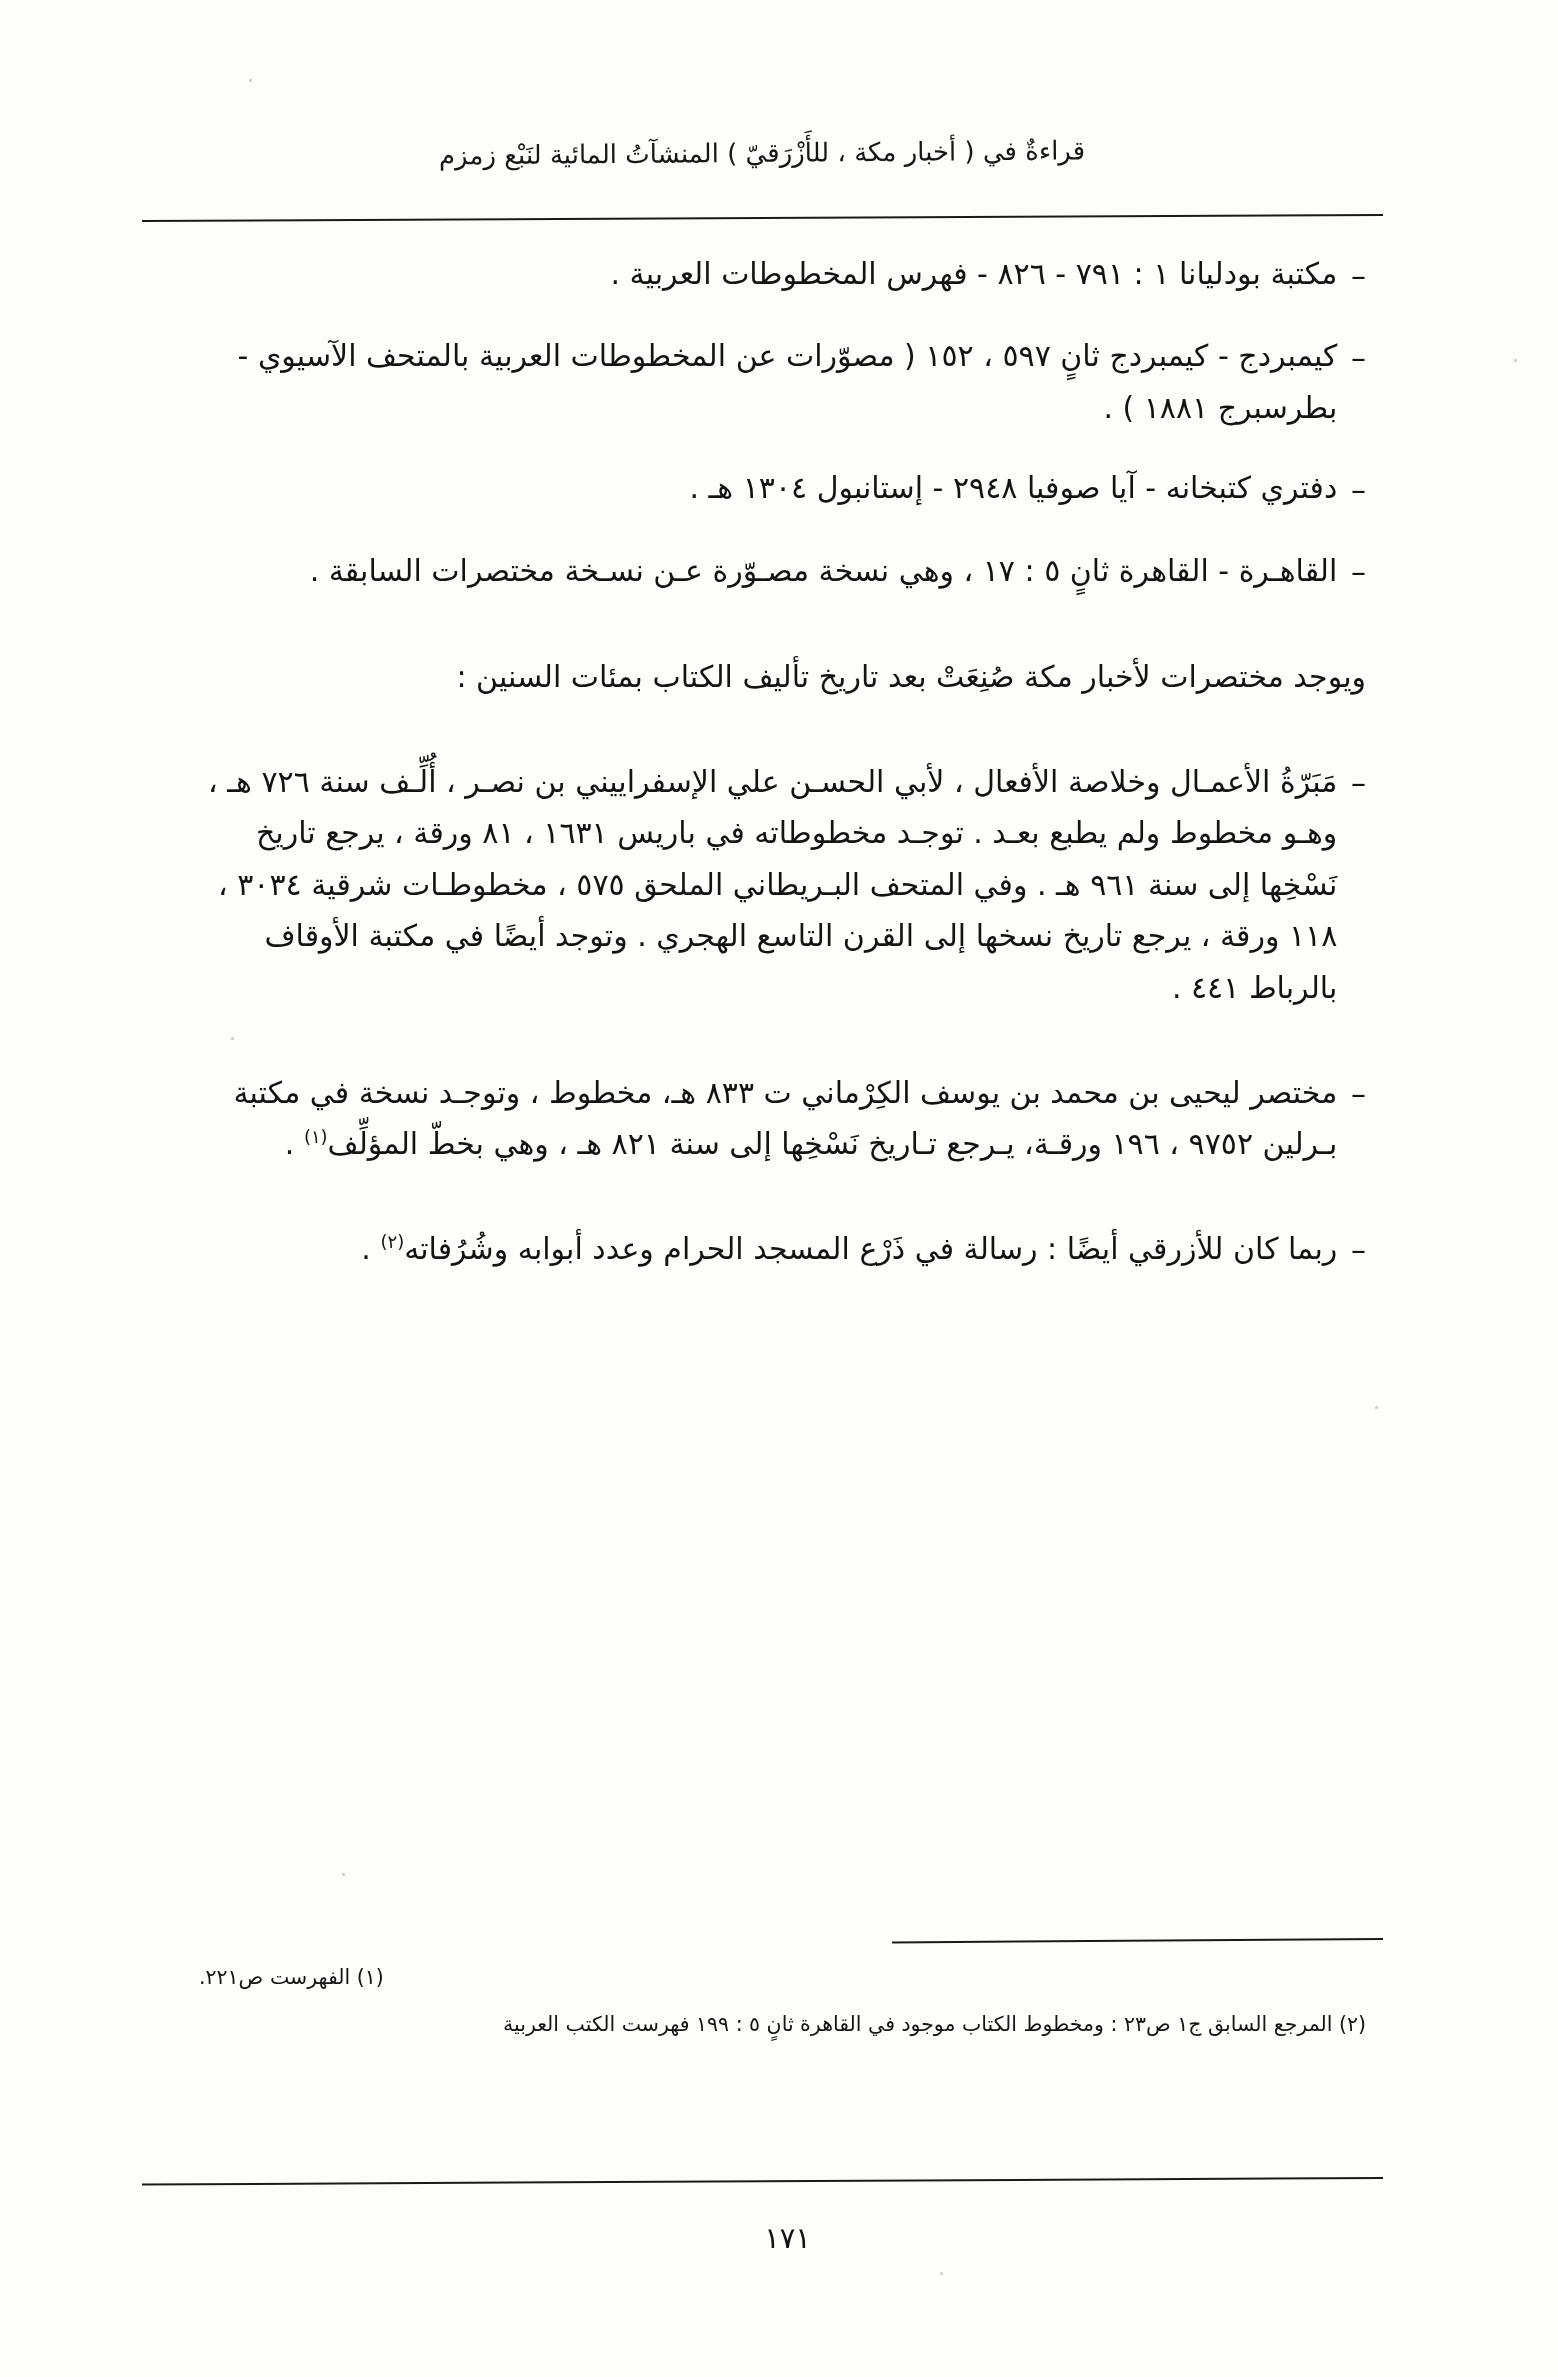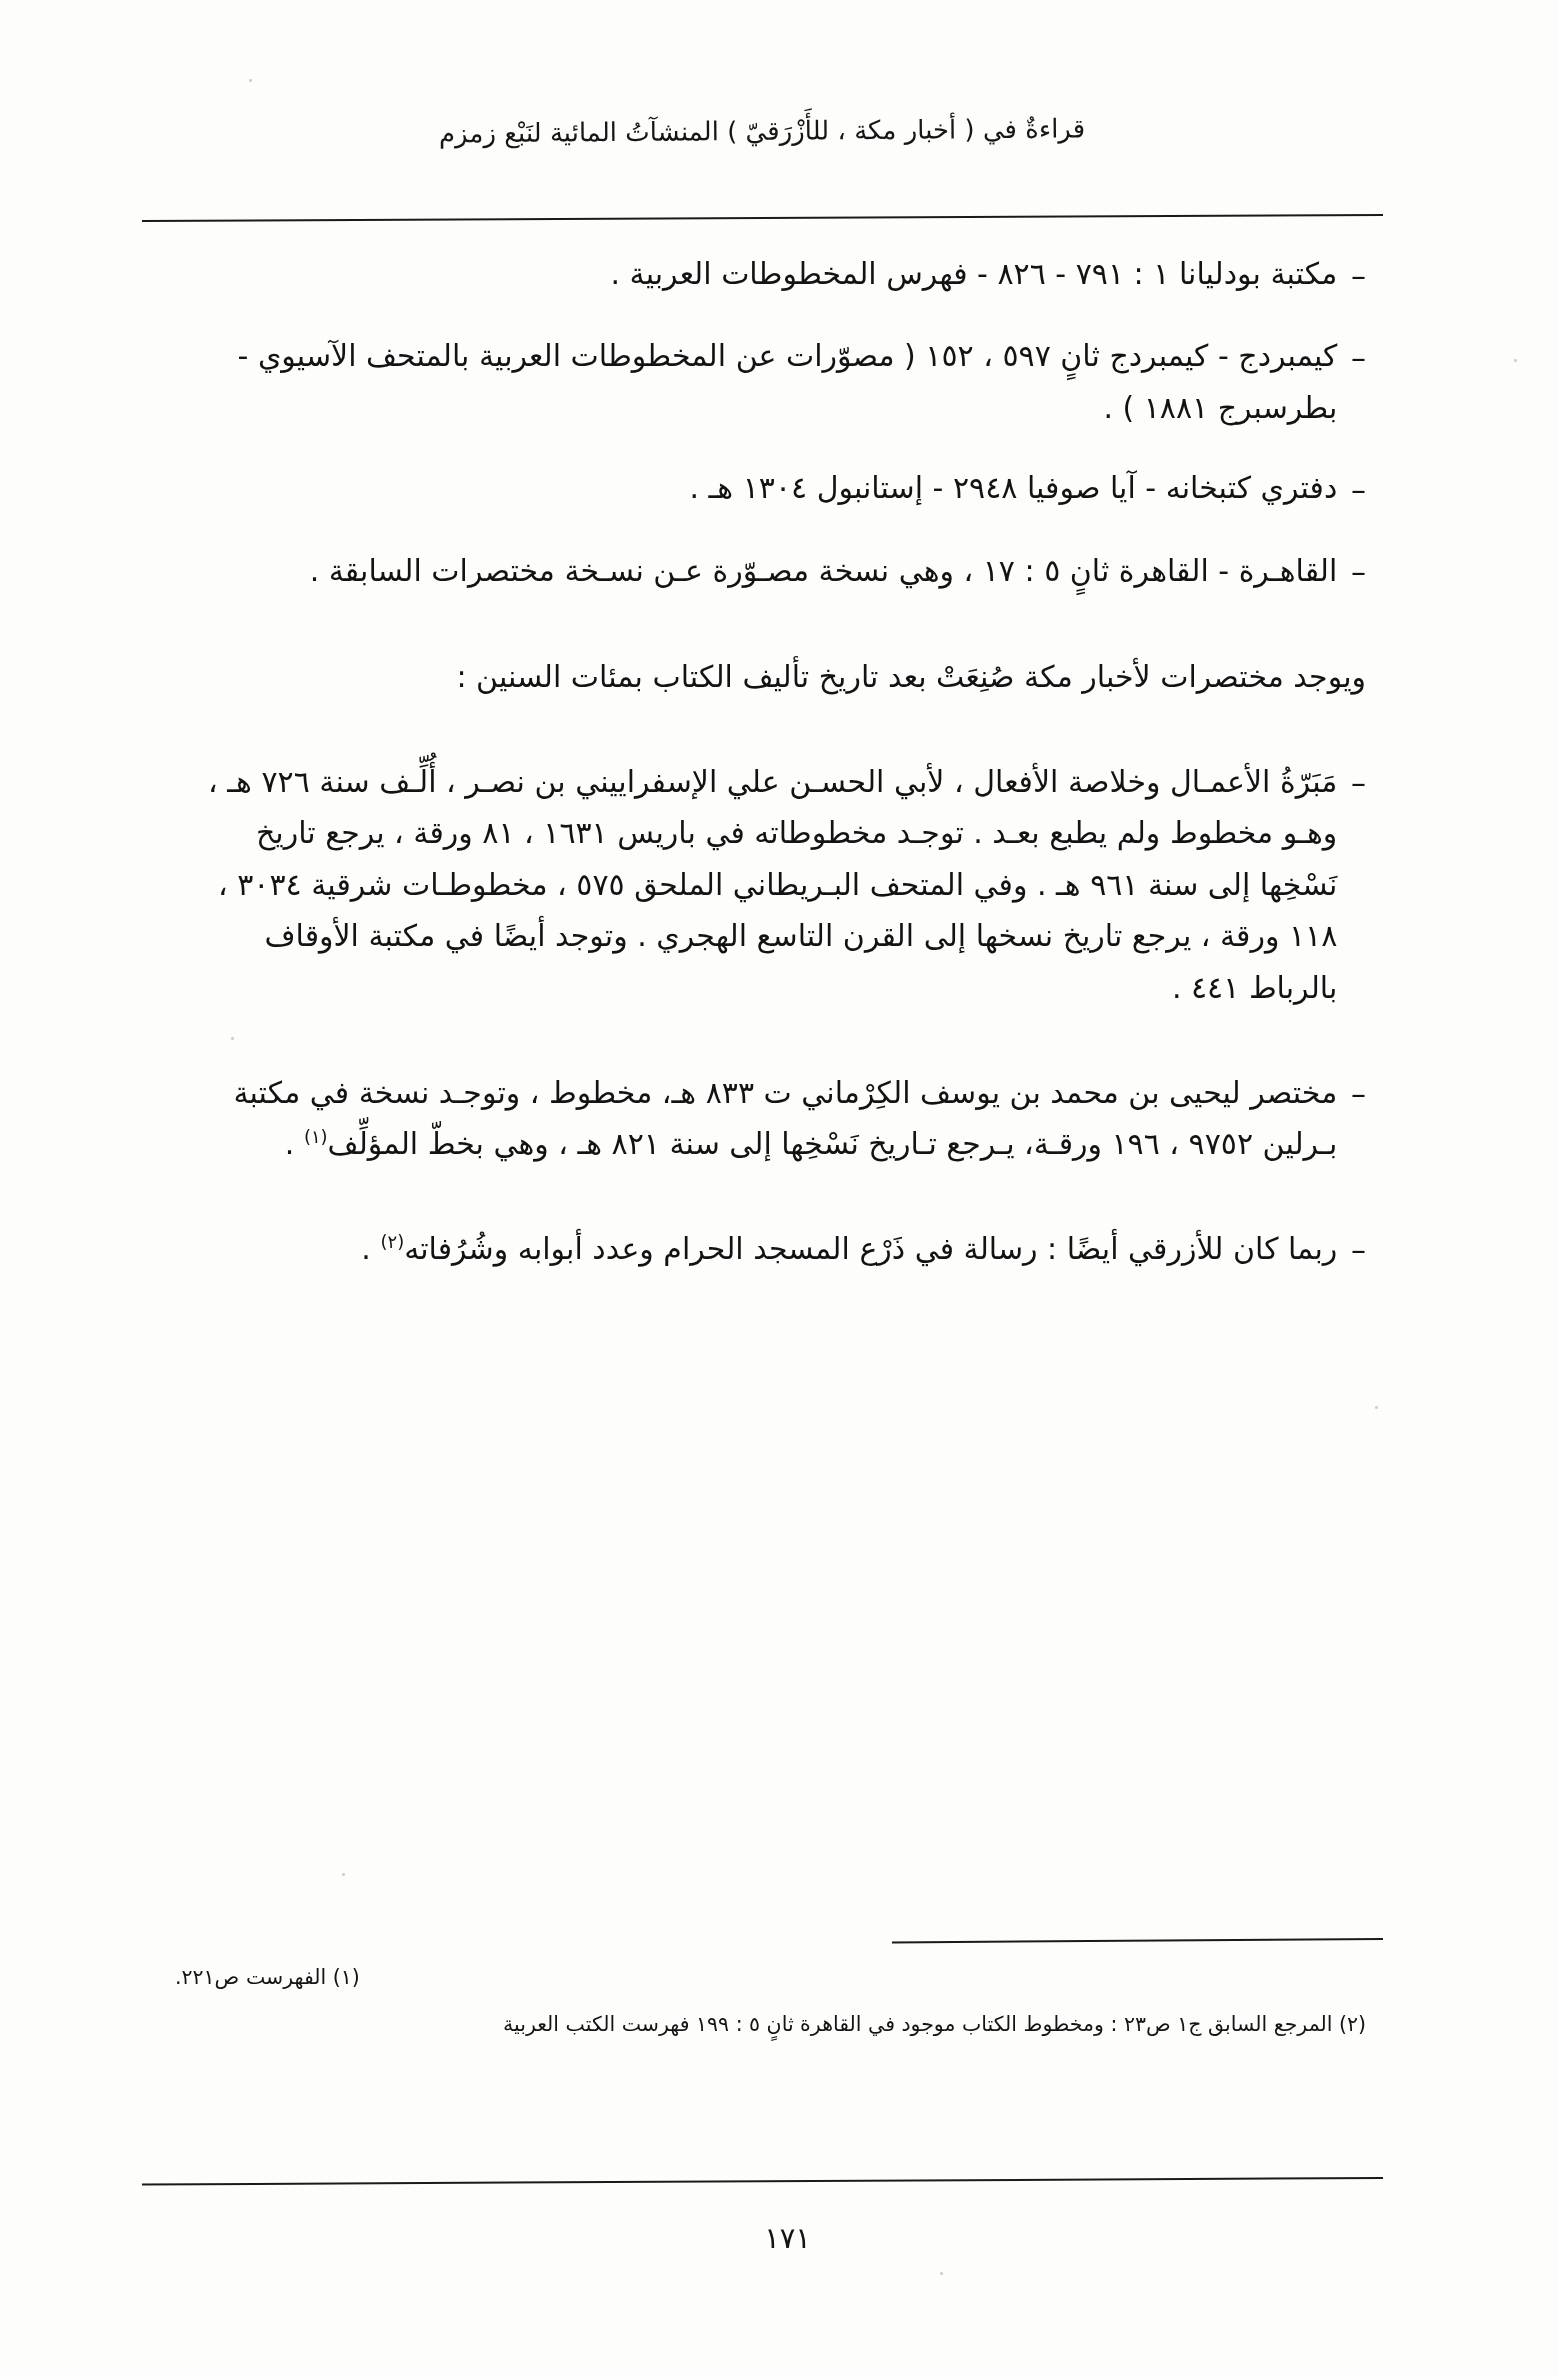--- a/index.html
+++ b/index.html
@@ -15,21 +15,21 @@
     margin: 0 auto;
     background: #fdfdfc;
     overflow: hidden;
     font-family: "DejaVu Sans", sans-serif;
     color: #111111;
   }
 
   
   .runhead-block {
     position: absolute;
-    top: 110px;
+    top: 132px;
     right: 175px;
     left: 141px;
   }
   .runhead {
     text-align: center;
     font-size: 26px;
     line-height: 1.3;
     letter-spacing: 0.4px;
     color: #161616;
     white-space: nowrap;
@@ -85,21 +85,21 @@
   }
   .blk.para {
     text-align-last: right;
   }
   .blk .ln {
     display: block;
     white-space: nowrap;
   }
   .ln.c  { text-align: right; }
   .ln.r  { text-align: left; }
-  .ln.l  { text-align: left; }
+  .ln.l  { text-align: left; margin-left: 24px; }
 
   .bullet-row {
     display: flex;
     flex-direction: row;
     align-items: flex-start;
     gap: 13.7px;
     margin: 0 0 29px 0;
   }
   .dash {
     flex: 0 0 auto;

